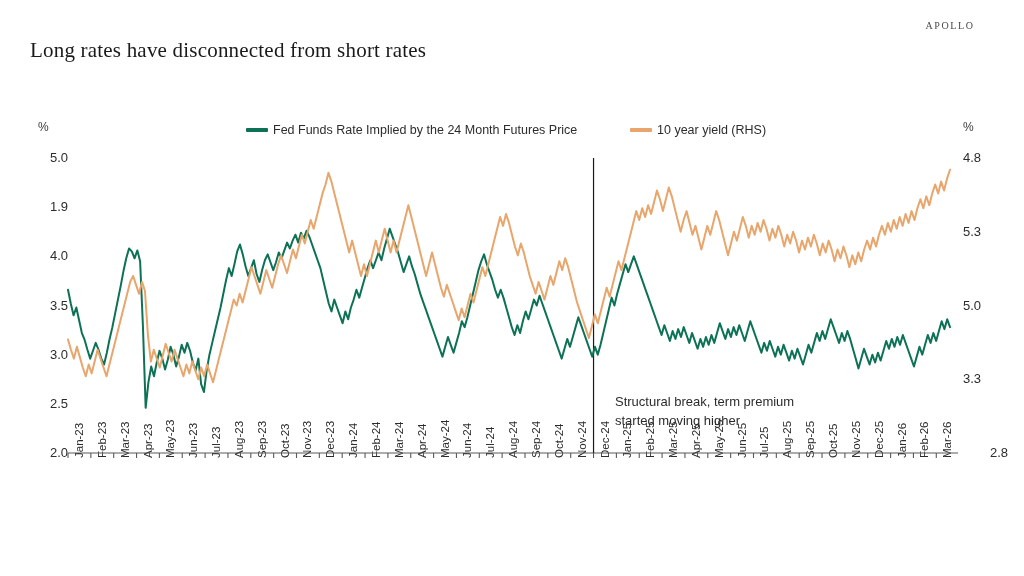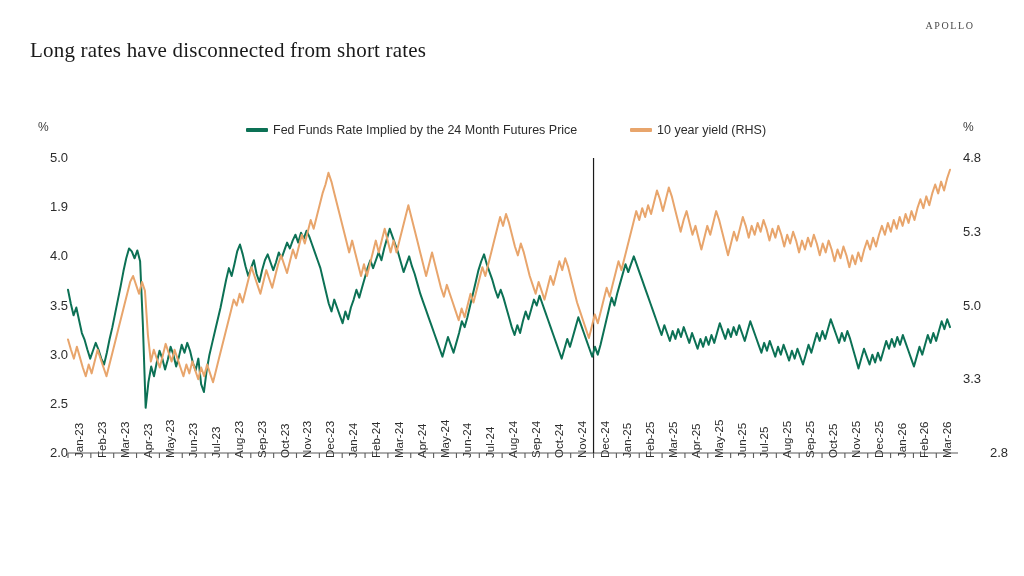--- a/index.html
+++ b/index.html
@@ -154,14 +154,18 @@
       <line x1="844.8911917098445" y1="453" x2="844.8911917098445" y2="458" stroke="#5a5a5a" stroke-width="1.1"></line>
       <line x1="867.740932642487" y1="453" x2="867.740932642487" y2="458" stroke="#5a5a5a" stroke-width="1.1"></line>
       <line x1="890.5906735751295" y1="453" x2="890.5906735751295" y2="458" stroke="#5a5a5a" stroke-width="1.1"></line>
       <line x1="913.440414507772" y1="453" x2="913.440414507772" y2="458" stroke="#5a5a5a" stroke-width="1.1"></line>
       <line x1="936.2901554404145" y1="453" x2="936.2901554404145" y2="458" stroke="#5a5a5a" stroke-width="1.1"></line>
       <line x1="593.5440414507772" y1="158" x2="593.5440414507772" y2="453" stroke="#1a1a1a" stroke-width="1.2"></line>
       <path d="M68.00 289.77L70.77 303.53L73.55 315.33L76.32 307.47L79.09 320.25L81.87 333.03L84.64 339.92L87.42 349.75L90.19 358.60L92.96 350.73L95.74 342.87L98.51 349.75L101.28 358.60L104.06 364.50L106.83 352.70L109.60 338.93L112.38 327.13L115.15 313.37L117.92 299.60L120.70 285.83L123.47 271.08L126.25 258.30L129.02 248.47L131.79 251.42L134.57 258.30L137.34 250.43L140.11 261.25L142.89 325.17L145.66 407.77L148.43 382.20L151.21 366.47L153.98 376.30L156.75 362.53L159.53 350.73L162.30 358.60L165.08 369.42L167.85 359.58L170.62 346.80L173.40 354.67L176.17 366.47L178.94 356.63L181.72 344.83L184.49 352.70L187.26 342.87L190.04 350.73L192.81 362.53L195.58 370.40L198.36 358.60L201.13 384.17L203.91 392.03L206.68 370.40L209.45 354.67L212.23 342.87L215.00 331.07L217.77 319.27L220.55 307.47L223.32 293.70L226.09 279.93L228.87 268.13L231.64 276.00L234.42 264.20L237.19 251.42L239.96 244.53L242.74 254.37L245.51 266.17L248.28 276.00L251.06 268.13L253.83 260.27L256.60 274.03L259.38 281.90L262.15 270.10L264.92 260.27L267.70 254.37L270.47 262.23L273.25 270.10L276.02 262.23L278.79 252.40L281.57 258.30L284.34 250.43L287.11 242.57L289.89 248.47L292.66 240.60L295.43 234.70L298.21 242.57L300.98 232.73L303.75 238.63L306.53 230.77L309.30 236.67L312.08 244.53L314.85 252.40L317.62 260.27L320.40 268.13L323.17 279.93L325.94 291.73L328.72 303.53L331.49 311.40L334.26 299.60L337.04 307.47L339.81 315.33L342.58 323.20L345.36 311.40L348.13 319.27L350.91 307.47L353.68 299.60L356.45 289.77L359.23 297.63L362.00 287.80L364.77 277.97L367.55 268.13L370.32 260.27L373.09 268.13L375.87 260.27L378.64 252.40L381.42 260.27L384.19 248.47L386.96 238.63L389.74 228.80L392.51 236.67L395.28 244.53L398.06 252.40L400.83 262.23L403.60 272.07L406.38 264.20L409.15 256.33L411.92 266.17L414.70 274.03L417.47 283.87L420.25 293.70L423.02 301.57L425.79 309.43L428.57 317.30L431.34 325.17L434.11 333.03L436.89 340.90L439.66 348.77L442.43 356.63L445.21 346.80L447.98 336.97L450.75 344.83L453.53 352.70L456.30 342.87L459.08 333.03L461.85 321.23L464.62 327.13L467.40 317.30L470.17 305.50L472.94 293.70L475.72 281.90L478.49 270.10L481.26 261.25L484.04 254.37L486.81 264.20L489.58 272.07L492.36 279.93L495.13 289.77L497.91 297.63L500.68 289.77L503.45 297.63L506.23 307.47L509.00 317.30L511.77 327.13L514.55 335.00L517.32 325.17L520.09 333.03L522.87 321.23L525.64 311.40L528.42 319.27L531.19 309.43L533.96 299.60L536.74 305.50L539.51 295.67L542.28 303.53L545.06 311.40L547.83 319.27L550.60 327.13L553.38 335.00L556.15 342.87L558.92 350.73L561.70 358.60L564.47 348.77L567.25 338.93L570.02 346.80L572.79 336.97L575.57 327.13L578.34 317.30L581.11 325.17L583.89 333.03L586.66 340.90L589.43 348.77L592.21 356.63L594.98 346.80L597.75 354.67L600.53 344.83L603.30 333.03L606.08 321.23L608.85 309.43L611.62 297.63L614.40 305.50L617.17 293.70L619.94 283.87L622.72 274.03L625.49 264.20L628.26 272.07L631.04 264.20L633.81 256.33L636.58 264.20L639.36 272.07L642.13 279.93L644.91 287.80L647.68 295.67L650.45 303.53L653.23 311.40L656.00 319.27L658.77 327.13L661.55 335.00L664.32 325.17L667.09 333.03L669.87 340.90L672.64 331.07L675.42 338.93L678.19 329.10L680.96 336.97L683.74 327.13L686.51 335.00L689.28 342.87L692.06 333.03L694.83 340.90L697.60 348.77L700.38 338.93L703.15 346.80L705.92 336.97L708.70 344.83L711.47 335.00L714.25 342.87L717.02 333.03L719.79 323.20L722.57 331.07L725.34 338.93L728.11 329.10L730.89 336.97L733.66 327.13L736.43 335.00L739.21 325.17L741.98 333.03L744.75 340.90L747.53 331.07L750.30 321.23L753.08 329.10L755.85 336.97L758.62 344.83L761.40 352.70L764.17 342.87L766.94 350.73L769.72 340.90L772.49 348.77L775.26 356.63L778.04 346.80L780.81 354.67L783.58 344.83L786.36 352.70L789.13 360.57L791.91 350.73L794.68 358.60L797.45 348.77L800.23 356.63L803.00 364.50L805.77 354.67L808.55 344.83L811.32 352.70L814.09 342.87L816.87 333.03L819.64 340.90L822.42 331.07L825.19 338.93L827.96 329.10L830.74 319.27L833.51 327.13L836.28 335.00L839.06 342.87L841.83 333.03L844.60 340.90L847.38 331.07L850.15 338.93L852.92 348.77L855.70 358.60L858.47 368.43L861.25 358.60L864.02 348.77L866.79 356.63L869.57 364.50L872.34 354.67L875.11 362.53L877.89 352.70L880.66 360.57L883.43 350.73L886.21 340.90L888.98 348.77L891.75 338.93L894.53 346.80L897.30 336.97L900.08 344.83L902.85 335.00L905.62 342.87L908.40 350.73L911.17 358.60L913.94 366.47L916.72 356.63L919.49 346.80L922.26 354.67L925.04 344.83L927.81 335.00L930.58 342.87L933.36 333.03L936.13 340.90L938.91 331.07L941.68 321.23L944.45 329.10L947.23 319.27L950.00 327.13" fill="none" stroke="#0c7155" stroke-width="2" stroke-linejoin="round" stroke-linecap="round"></path>
       <path d="M68.00 339.43L70.96 349.75L73.92 358.60L76.88 346.80L79.84 357.12L82.80 367.45L85.76 376.30L88.72 364.50L91.68 373.35L94.64 361.55L97.60 349.75L100.56 358.60L103.52 367.45L106.48 376.30L109.44 364.50L112.40 352.70L115.36 340.90L118.32 329.10L121.28 317.30L124.23 305.50L127.19 293.70L130.15 281.90L133.11 276.00L136.07 284.85L139.03 293.70L141.99 281.90L144.95 290.75L147.91 335.00L150.87 361.55L153.83 349.75L156.79 358.60L159.75 367.45L162.71 355.65L165.67 343.85L168.63 352.70L171.59 361.55L174.55 349.75L177.51 358.60L180.47 367.45L183.43 376.30L186.39 364.50L189.35 373.35L192.31 361.55L195.27 370.40L198.23 379.25L201.19 367.45L204.15 376.30L207.11 364.50L210.07 373.35L213.03 382.20L215.99 370.40L218.95 358.60L221.91 346.80L224.87 335.00L227.83 323.20L230.79 311.40L233.74 299.60L236.70 305.50L239.66 293.70L242.62 302.55L245.58 290.75L248.54 278.95L251.50 267.15L254.46 276.00L257.42 284.85L260.38 293.70L263.34 281.90L266.30 270.10L269.26 278.95L272.22 287.80L275.18 276.00L278.14 264.20L281.10 255.35L284.06 264.20L287.02 273.05L289.98 261.25L292.94 249.45L295.90 258.30L298.86 246.50L301.82 234.70L304.78 243.55L307.74 231.75L310.70 219.95L313.66 228.80L316.62 217.00L319.58 205.20L322.54 193.40L325.50 184.55L328.46 172.75L331.42 181.60L334.38 193.40L337.34 205.20L340.30 217.00L343.26 228.80L346.21 240.60L349.17 252.40L352.13 240.60L355.09 252.40L358.05 264.20L361.01 276.00L363.97 264.20L366.93 276.00L369.89 264.20L372.85 252.40L375.81 240.60L378.77 252.40L381.73 240.60L384.69 228.80L387.65 240.60L390.61 252.40L393.57 240.60L396.53 252.40L399.49 240.60L402.45 228.80L405.41 217.00L408.37 205.20L411.33 217.00L414.29 228.80L417.25 240.60L420.21 252.40L423.17 264.20L426.13 276.00L429.09 264.20L432.05 252.40L435.01 264.20L437.97 276.00L440.93 287.80L443.89 296.65L446.85 284.85L449.81 293.70L452.77 302.55L455.72 311.40L458.68 320.25L461.64 308.45L464.60 317.30L467.56 305.50L470.52 293.70L473.48 302.55L476.44 290.75L479.40 278.95L482.36 267.15L485.32 276.00L488.28 264.20L491.24 252.40L494.20 240.60L497.16 228.80L500.12 217.00L503.08 225.85L506.04 214.05L509.00 222.90L511.96 234.70L514.92 246.50L517.88 255.35L520.84 243.55L523.80 252.40L526.76 264.20L529.72 276.00L532.68 284.85L535.64 293.70L538.60 281.90L541.56 290.75L544.52 299.60L547.48 287.80L550.44 276.00L553.40 284.85L556.36 273.05L559.32 261.25L562.28 270.10L565.23 258.30L568.19 267.15L571.15 278.95L574.11 290.75L577.07 302.55L580.03 311.40L582.99 320.25L585.95 329.10L588.91 337.95L591.87 326.15L594.83 314.35L597.79 323.20L600.75 311.40L603.71 299.60L606.67 287.80L609.63 296.65L612.59 284.85L615.55 273.05L618.51 261.25L621.47 270.10L624.43 258.30L627.39 246.50L630.35 234.70L633.31 222.90L636.27 211.10L639.23 219.95L642.19 208.15L645.15 217.00L648.11 205.20L651.07 214.05L654.03 202.25L656.99 190.45L659.95 199.30L662.91 211.10L665.87 199.30L668.83 187.50L671.79 196.35L674.74 208.15L677.70 219.95L680.66 231.75L683.62 219.95L686.58 211.10L689.54 222.90L692.50 234.70L695.46 225.85L698.42 237.65L701.38 249.45L704.34 237.65L707.30 225.85L710.26 234.70L713.22 222.90L716.18 211.10L719.14 219.95L722.10 231.75L725.06 243.55L728.02 255.35L730.98 243.55L733.94 231.75L736.90 240.60L739.86 228.80L742.82 217.00L745.78 225.85L748.74 237.65L751.70 225.85L754.66 234.70L757.62 222.90L760.58 231.75L763.54 219.95L766.50 228.80L769.46 240.60L772.42 228.80L775.38 237.65L778.34 225.85L781.30 234.70L784.26 246.50L787.21 234.70L790.17 243.55L793.13 231.75L796.09 240.60L799.05 252.40L802.01 240.60L804.97 249.45L807.93 237.65L810.89 246.50L813.85 234.70L816.81 243.55L819.77 255.35L822.73 243.55L825.69 252.40L828.65 240.60L831.61 249.45L834.57 261.25L837.53 249.45L840.49 258.30L843.45 246.50L846.41 255.35L849.37 267.15L852.33 255.35L855.29 264.20L858.25 252.40L861.21 261.25L864.17 249.45L867.13 240.60L870.09 249.45L873.05 237.65L876.01 246.50L878.97 234.70L881.93 225.85L884.89 234.70L887.85 222.90L890.81 231.75L893.77 219.95L896.72 228.80L899.68 217.00L902.64 225.85L905.60 214.05L908.56 222.90L911.52 211.10L914.48 219.95L917.44 208.15L920.40 199.30L923.36 208.15L926.32 196.35L929.28 205.20L932.24 193.40L935.20 184.55L938.16 193.40L941.12 181.60L944.08 190.45L947.04 178.65L950.00 169.80" fill="none" stroke="#e8a56c" stroke-width="2" stroke-linejoin="round" stroke-linecap="round"></path>
     </svg>
 
+  <div class="annotation">
+    <div>Structural break, term premium</div>
+    <div>started moving higher</div>
+  </div>
 
 </div>
 
 </body></html>

